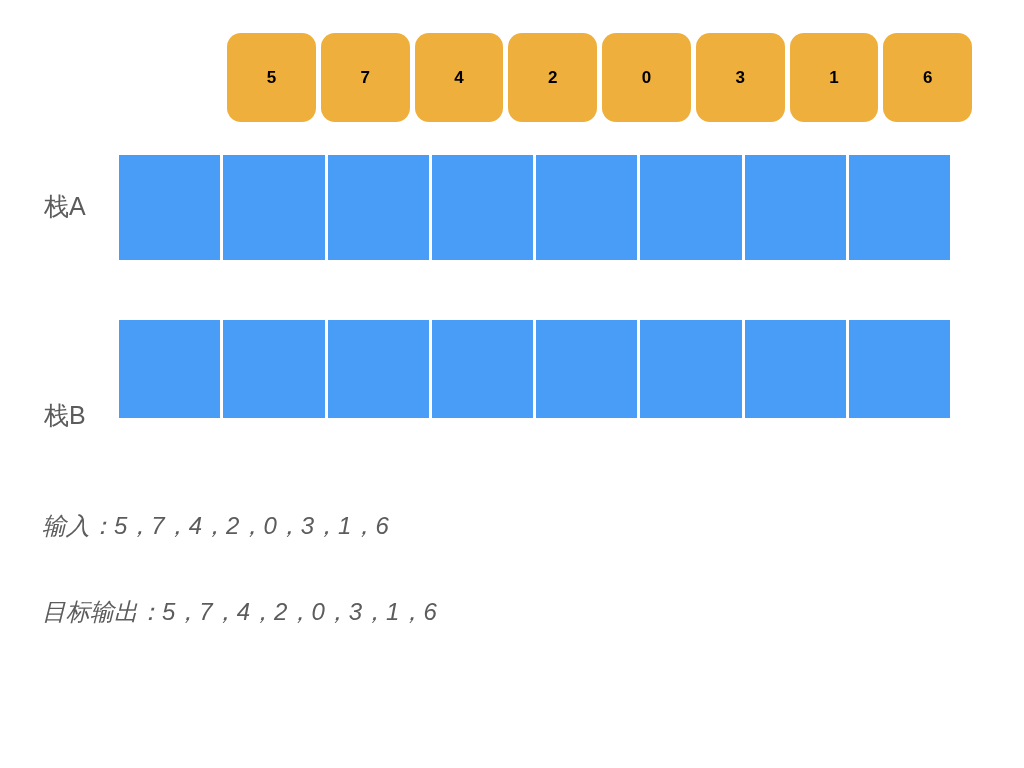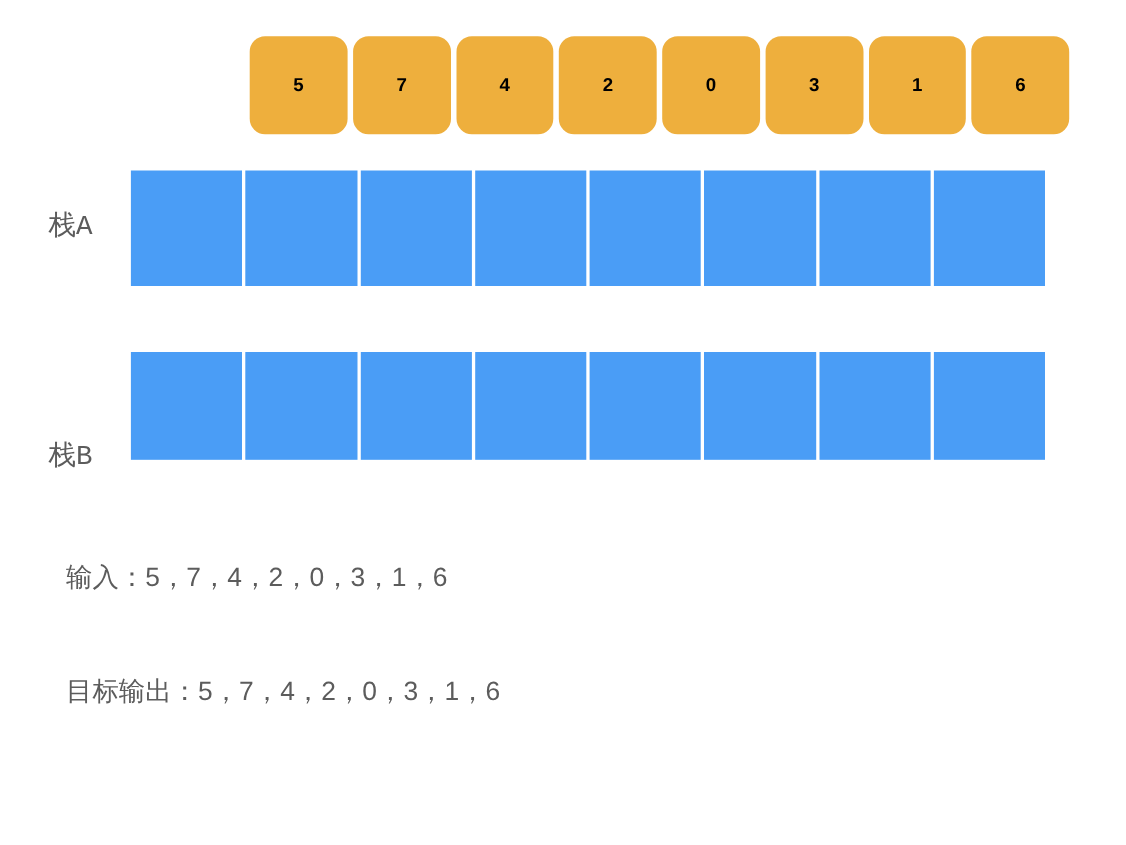--- a/index.html
+++ b/index.html
@@ -70,37 +70,37 @@
 
   .stack-label {
     position: absolute;
     left: 44px;
     width: 70px;
     color: #5C5C5C;
     font-size: 25px;
     line-height: 1;
     white-space: nowrap;
     user-select: none;
-    font-family: Liberation Mono, monospace;
   }
   .stack-label.label-a { top: 194px; }
   .stack-label.label-b { top: 357px; margin-top: 46px; }
 
   
   .caption {
     position: absolute;
-    left: 60px;
+    left: 42px;
     color: #5C5C5C;
     font-size: 24px;
     line-height: 1.2;
     white-space: nowrap;
     user-select: none;
+    font-style: italic;
   }
   .caption.caption-input  { top: 512px; }
-  .caption.caption-output { top: 598px; margin-top: 17px; }
+  .caption.caption-output { top: 598px; }
 </style>
 </head>
 <body>
 
 <div class="canvas">
 
   <div class="input-row">
     <div class="input-card">5</div>
     <div class="input-card">7</div>
     <div class="input-card">4</div>

